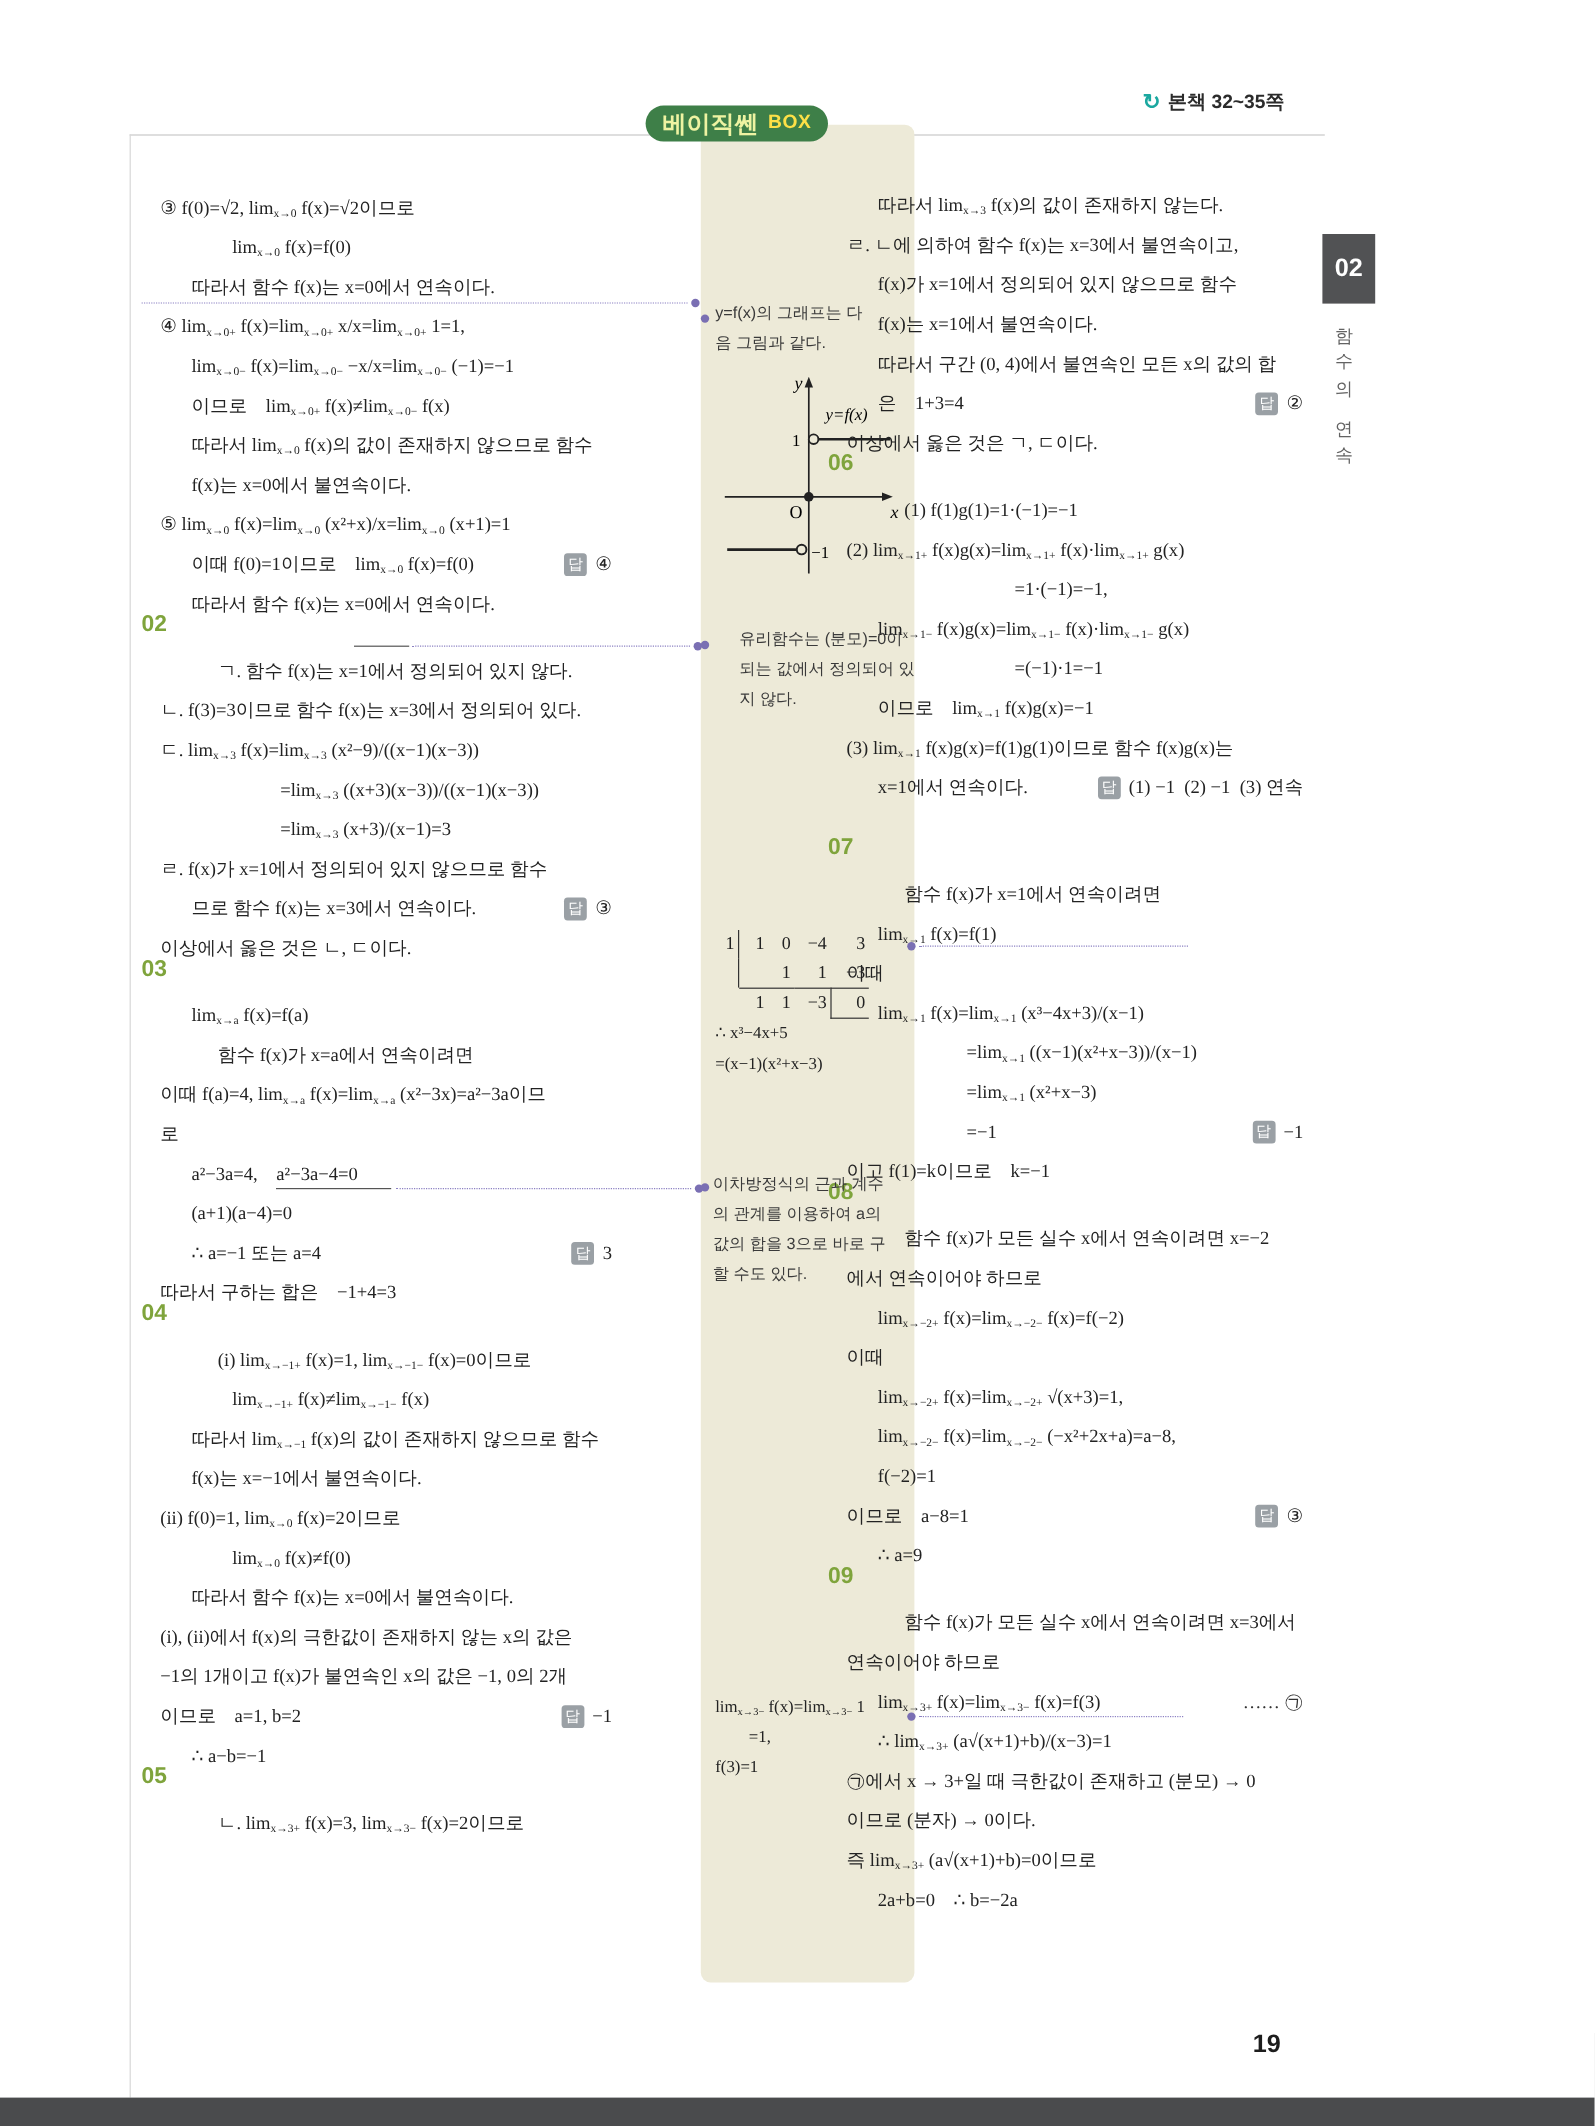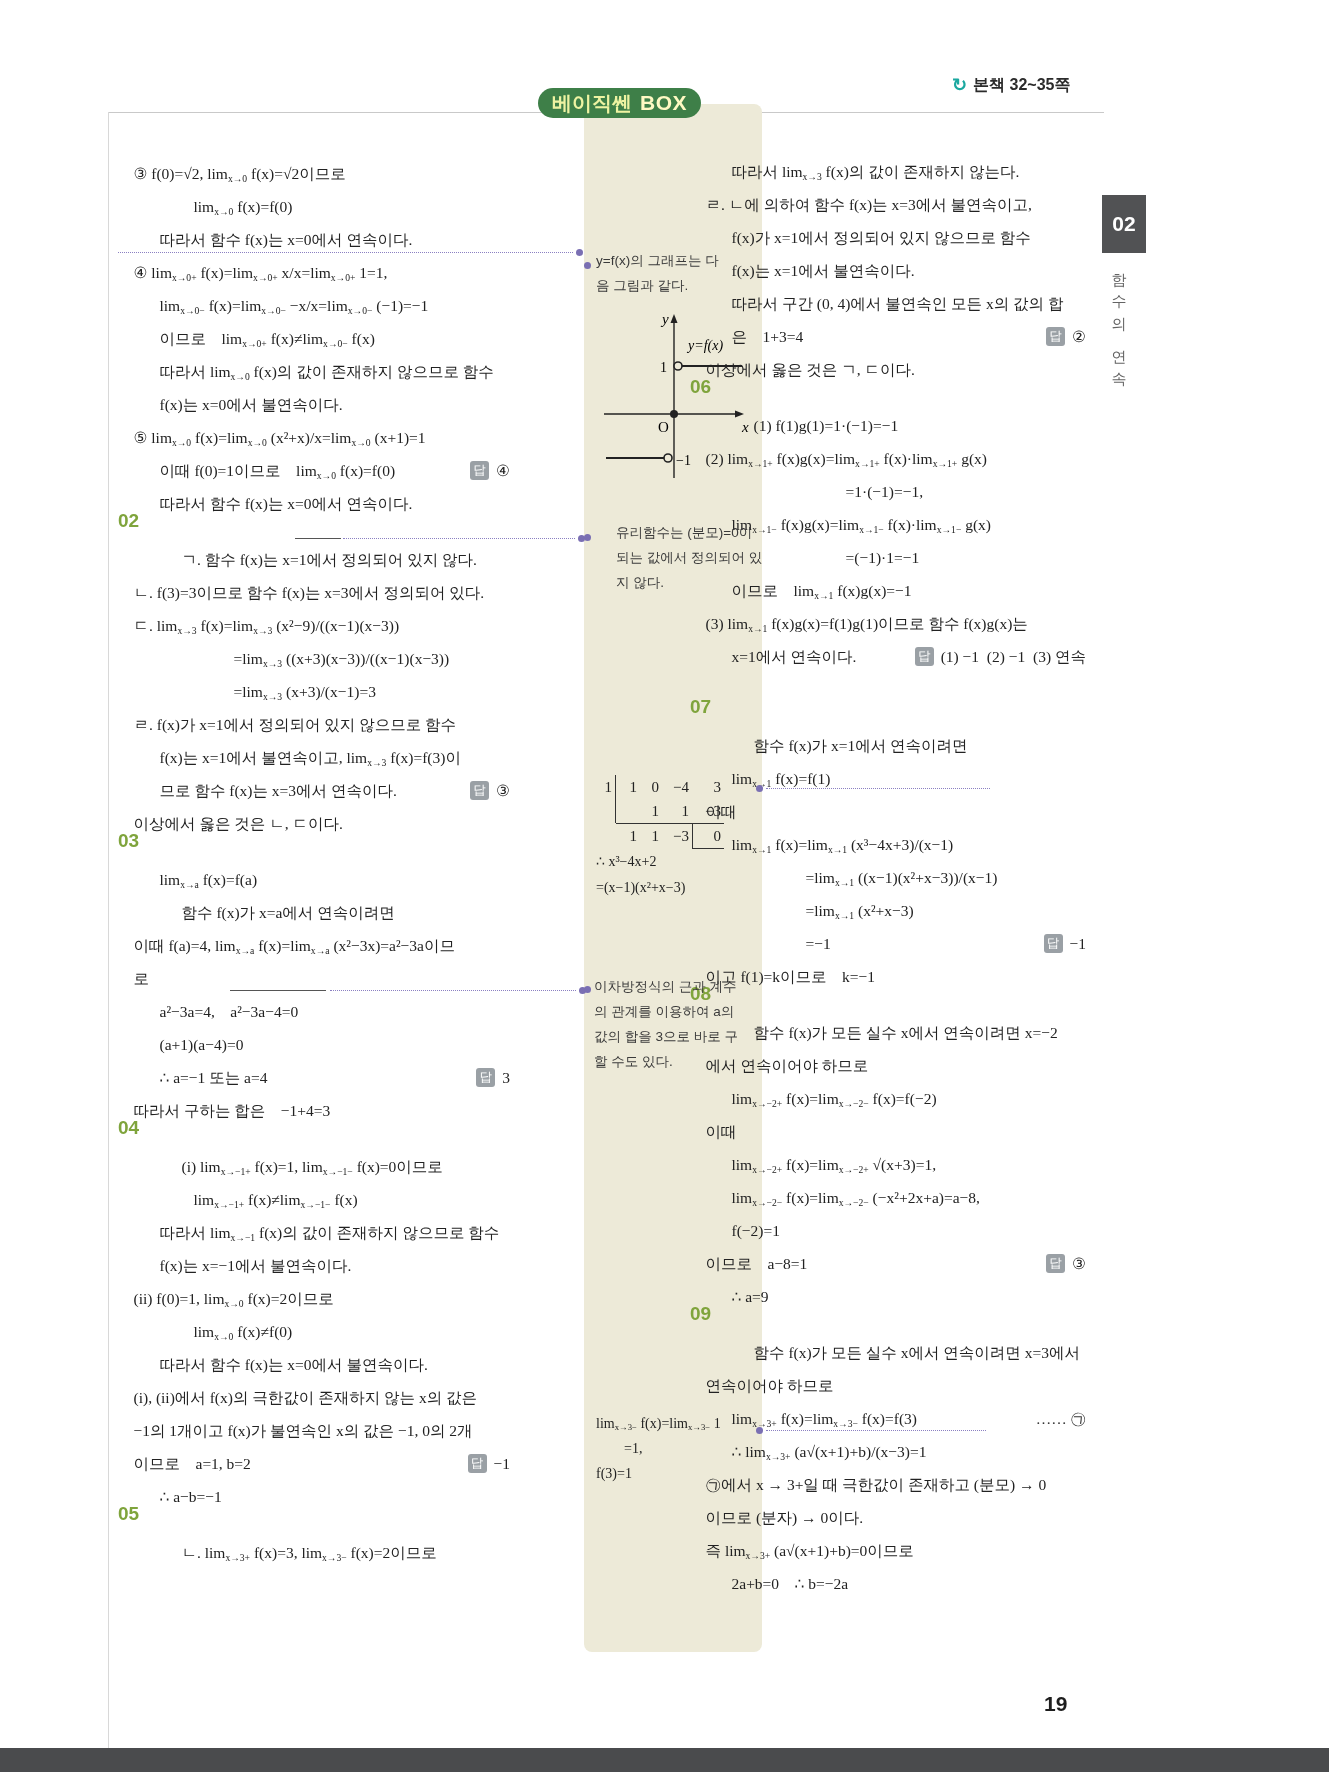--- a/index.html
+++ b/index.html
@@ -16,21 +16,21 @@
   
   .tab{position:absolute;left:1102px;top:195px;width:44px;height:58px;background:#515254;color:#fff;
        display:flex;align-items:center;justify-content:center;font:700 21px "Liberation Sans",sans-serif;}
   .tabletters{position:absolute;left:1109px;top:262px;writing-mode:vertical-rl;letter-spacing:7px;
        font:15px "Liberation Sans",sans-serif;color:#636363;}
   
   .beige{position:absolute;left:584px;top:104px;width:178px;height:1548px;background:#edead8;border-radius:8px;}
   .pill{position:absolute;left:538px;top:88px;height:30px;padding:0 14px;background:#3e7f48;border-radius:16px;
         display:flex;align-items:center;gap:8px;font-family:"Liberation Sans",sans-serif;font-weight:700;}
   .pill .brand{color:#eef3a2;font-size:20px;}
-  .pill .box{color:#fef9c3;font-size:21px;letter-spacing:.5px;}
+  .pill .box{color:#fde047;font-size:16px;letter-spacing:.5px;}
   
   .col{position:absolute;overflow:hidden;}
   .col-left{left:118px;top:124px;width:464px;}
   .col-right{left:690px;top:122px;width:402px;}
   .block{position:relative;}
   .block + .block{margin-top:23px;}
   .bnum{position:absolute;left:0;top:0;line-height:33px;font:700 19px "Liberation Sans",sans-serif;color:#7fa43c;}
   .ln{position:relative;height:33px;line-height:33px;white-space:pre;font-size:15.5px;}
   .i1{padding-left:26px;} .i2{padding-left:60px;} .i3{padding-left:100px;} .i4{padding-left:140px;}
   .first{padding-left:48px;}
@@ -198,25 +198,20 @@
     
     
   </div>
 
   <div class="ln">
     <span class="t math">ㄹ. f(x)가 x=1에서 정의되어 있지 않으므로 함수</span>
     
     
   </div>
 
-  <div class="ln i1">
-    <span class="t math">f(x)는 x=1에서 불연속이고, lim<sub>x→3</sub> f(x)=f(3)이</span>
-    
-    
-  </div>
 
   <div class="ln i1">
     <span class="t math">므로 함수 f(x)는 x=3에서 연속이다.</span>
     
     
   </div>
 
   <div class="ln">
     <span class="t math">이상에서 옳은 것은 ㄴ, ㄷ이다.</span>
     
@@ -710,21 +705,21 @@
       <span class="sc">1</span>
       <span class="sc">−3</span>
     </div>
     <div class="srow s3">
       <span class="sc sdiv"></span>
       <span class="sc st">1</span>
       <span class="sc st">1</span>
       <span class="sc st">−3</span>
       <span class="sc st sbox">0</span>
     </div>
-    <div class="sconcl math">∴ x³−4x+2</div>
+    <div class="sconcl math">∴ x³−4x+5</div>
     <div class="sconcl math">=(x−1)(x²+x−3)</div>
   </div>
 
   <div class="note" style="left:594px;top:978px;width:160px;">
     <div>
   <div class="nline math">이차방정식의 근과 계수</div>
 
   <div class="nline math">의 관계를 이용하여 a의</div>
 
   <div class="nline math">값의 합을 3으로 바로 구</div>

